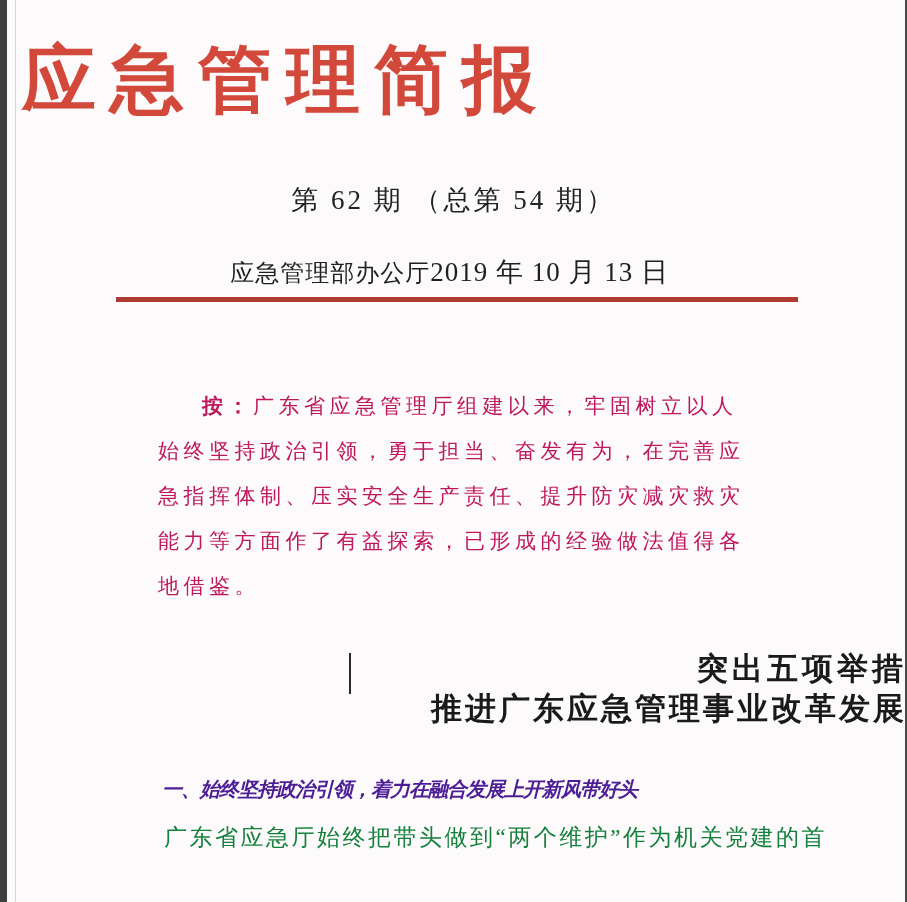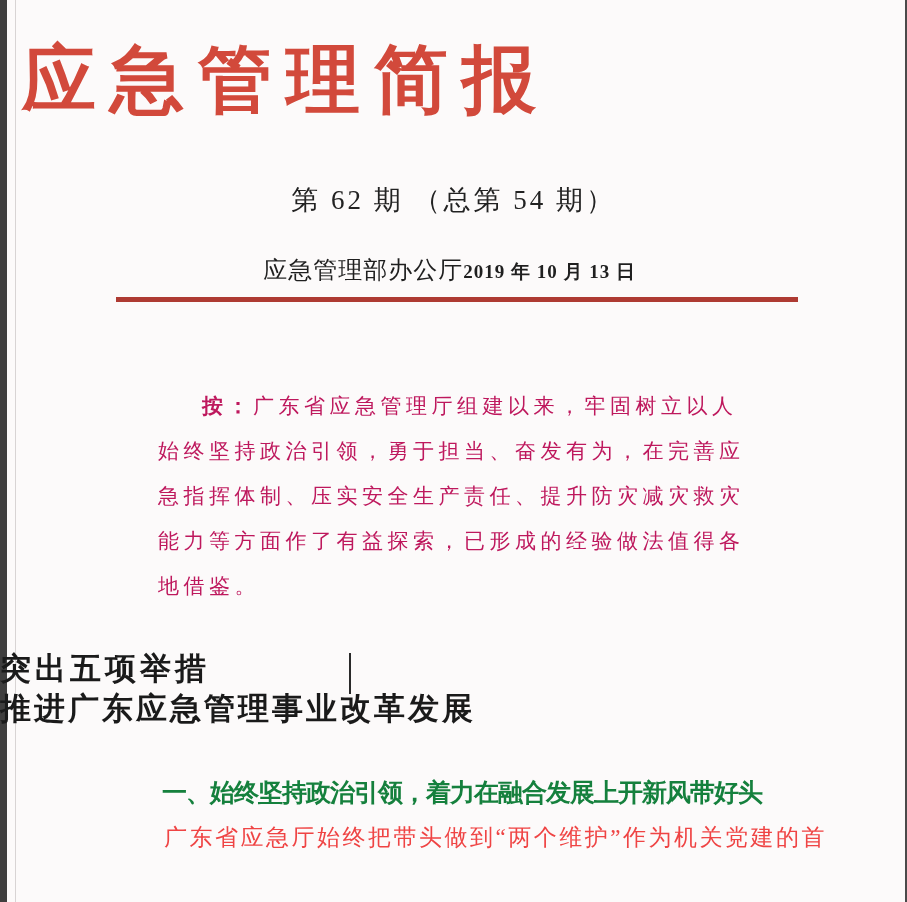--- a/index.html
+++ b/index.html
@@ -27,57 +27,57 @@
   .issue-line {
     position: absolute; top: 182px; left: 0; width: 100%;
     text-align: center; font-size: 27px; letter-spacing: 3px;
     color: #222;
   }
   .meta-row {
     position: absolute; top: 254px; left: 139px; right: 147px;
     display: flex; justify-content: center; align-items: baseline;
   }
   .issuer { font-size: 24px; letter-spacing: 1px; }
-  .date   { font-size: 19px; letter-spacing: 1px; font-weight: bold; }
+  .date   { font-size: 27px; letter-spacing: 1px; }
 
   .red-rule {
     position: absolute; top: 297px; left: 116px; width: 682px; height: 5px;
     background: #ae3a32;
   }
 
   .editor-note {
     position: absolute; top: 384px; left: 158px; width: 640px;
     font-size: 21px; letter-spacing: 4.5px; color: #be185d;
   }
   .editor-note .line { height: 45px; line-height: 45px; white-space: nowrap; }
   .line-indent { padding-left: 44px; }
   .note-label { font-weight: bold; }
 
   .article-title {
     position: absolute; top: 650px; left: 0; width: 100%;
-    text-align: left; font-weight: bold; color: #1a1a1a;
+    text-align: right; font-weight: bold; color: #1a1a1a;
   }
   .article-title .t1 { font-size: 31px; line-height: 38px; letter-spacing: 4px; }
   .article-title .t2 { font-size: 31px; line-height: 38px; letter-spacing: 3px; margin-top: 2px; }
 
   .cursor-bar {
     position: absolute; left: 349px; top: 653px; width: 2px; height: 41px;
     background: #2a2a2a;
   }
 
   .section-heading {
     position: absolute; top: 776px; left: 162px;
     font-family: "Liberation Sans", sans-serif;
-    font-weight: bold; font-size: 25px; letter-spacing: -1px;
-    color: #15803d; white-space: nowrap;
+    font-weight: bold; font-size: 20px; letter-spacing: -1px;
+    color: #4c1d95; white-space: nowrap; font-style: italic;
   }
   .section-body {
     position: absolute; top: 822px; left: 164px;
     font-size: 23px; letter-spacing: 2.5px;
-    color: #ef4444; white-space: nowrap;
+    color: #15803d; white-space: nowrap;
   }
 </style>
 </head>
 <body>
 
 <div class="page">
 
   <div class="edge-left"></div>
   <div class="edge-hair"></div>
   <div class="edge-right"></div>

